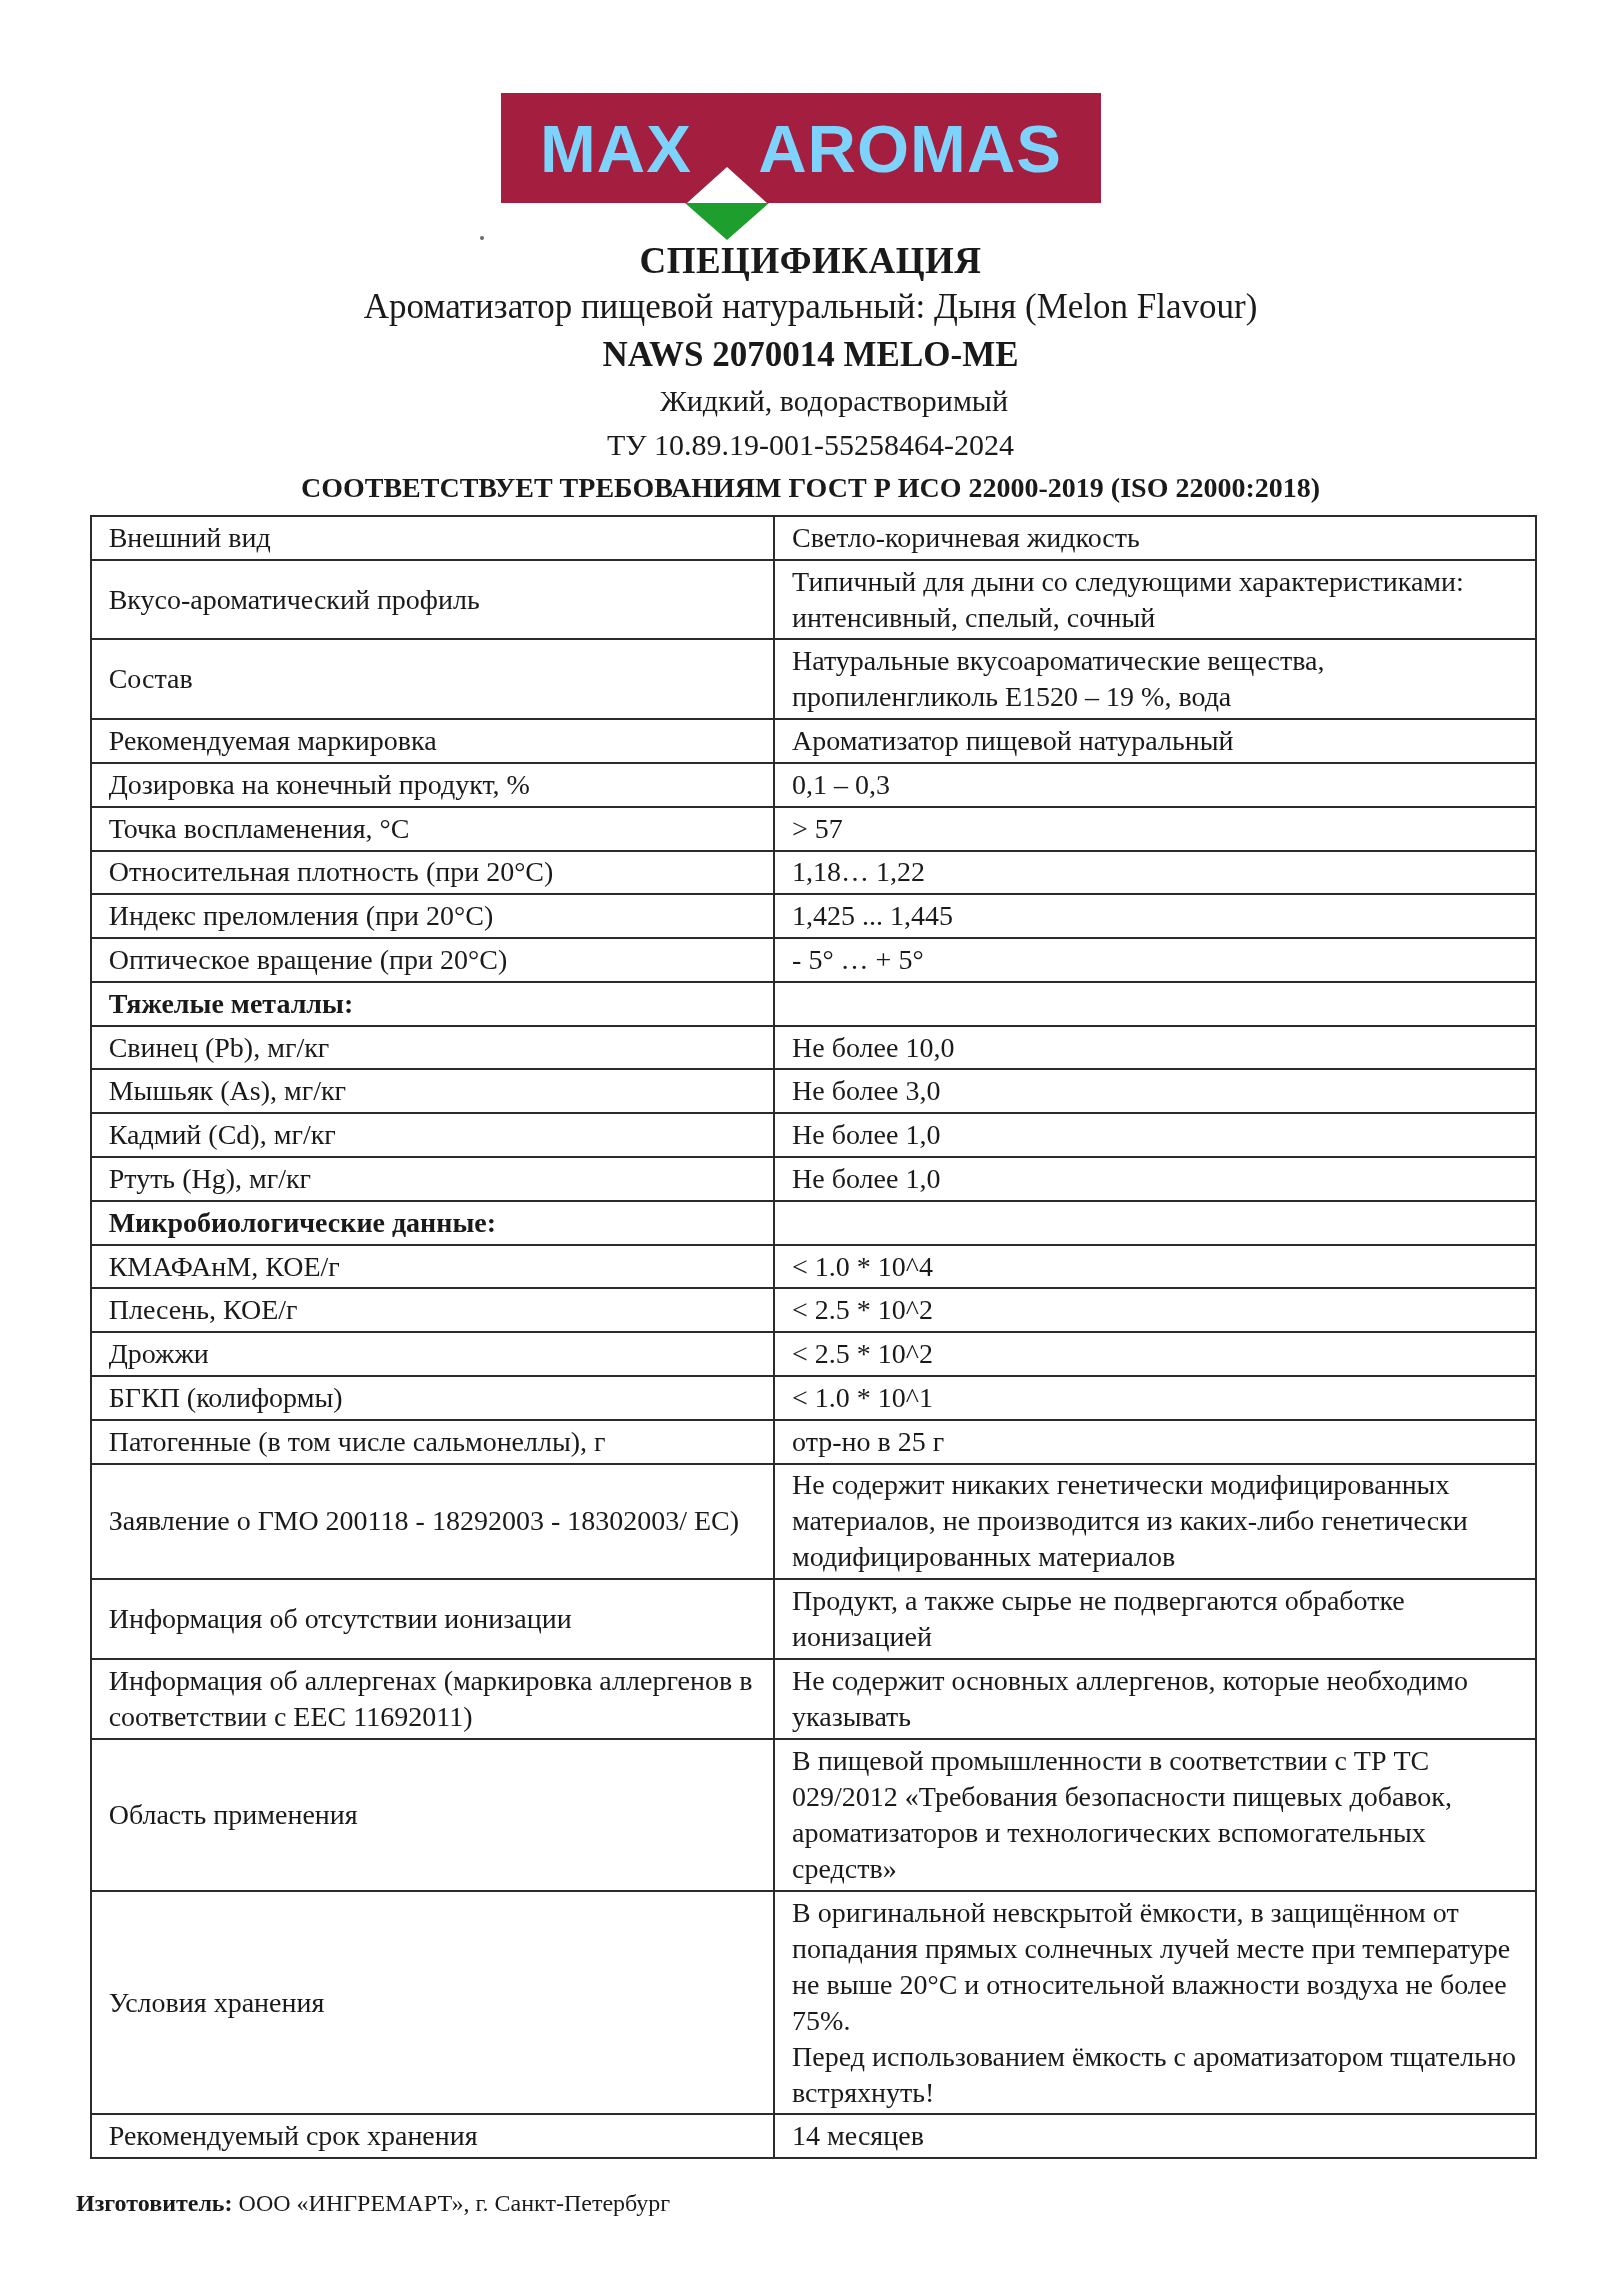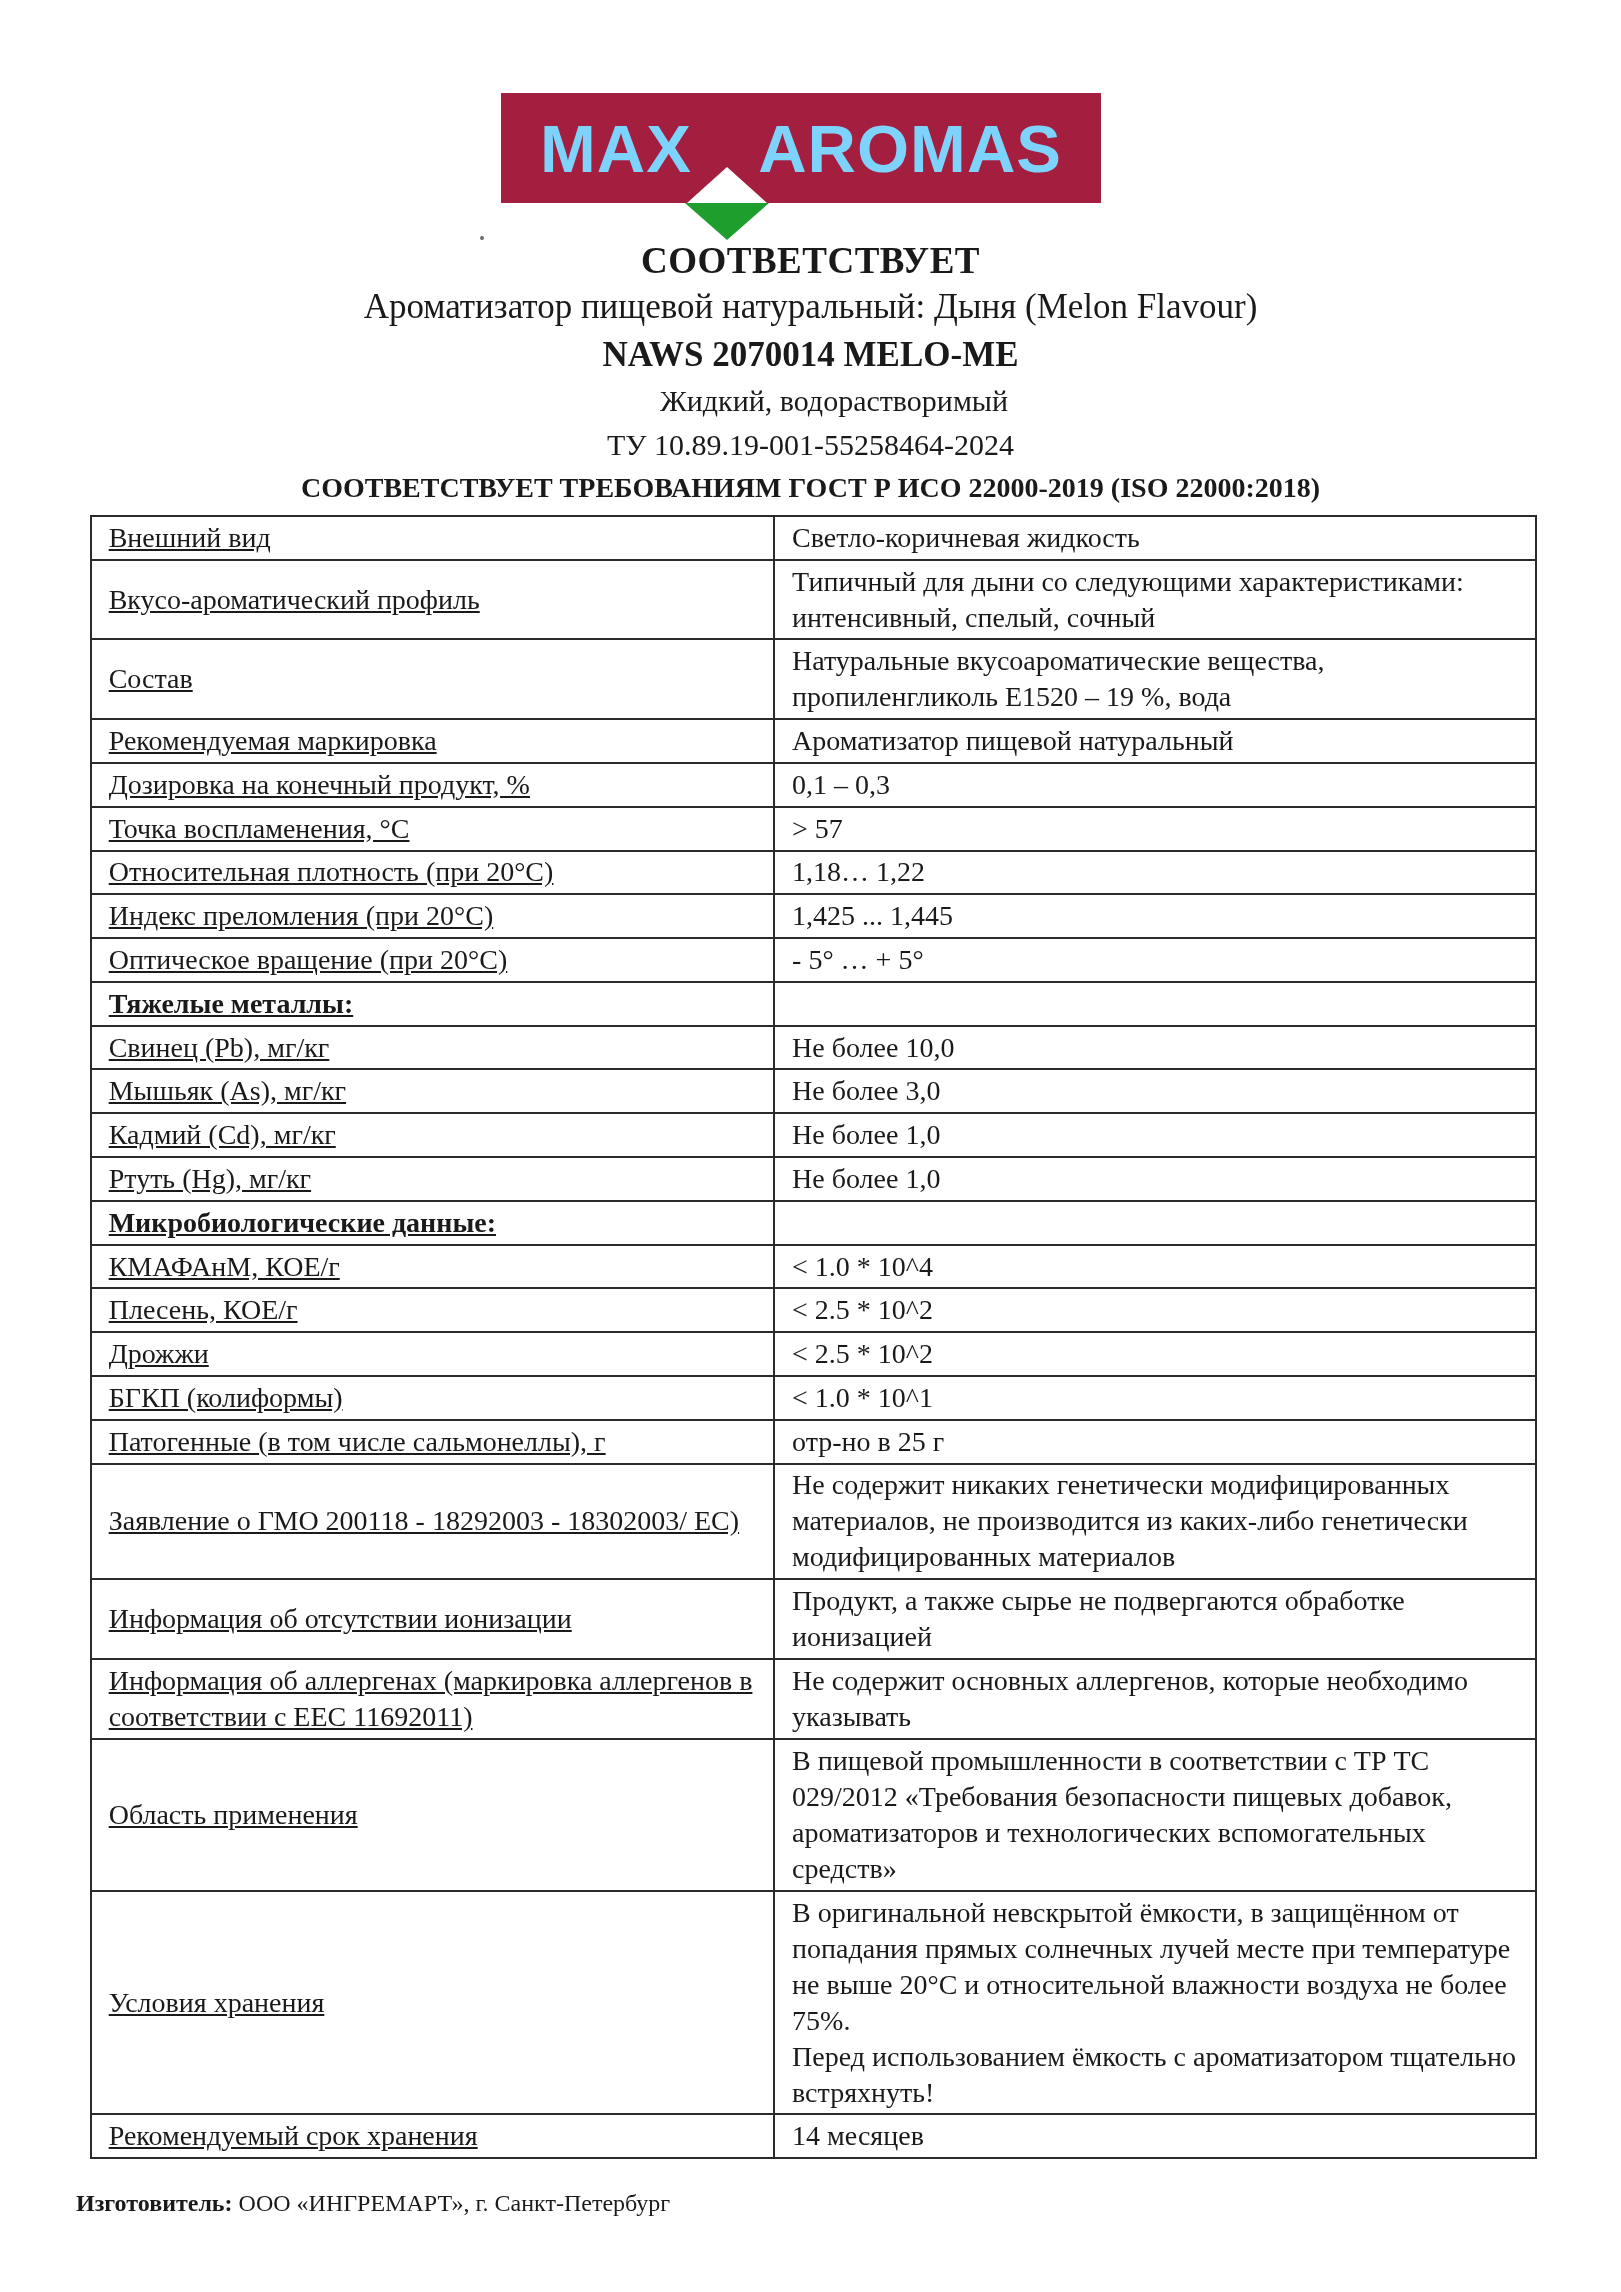--- a/index.html
+++ b/index.html
@@ -77,21 +77,21 @@
   }
   table.spec{border:2.9px solid #2b2b2b;}
   table.spec td{
     border:2px solid #2b2b2b;
     font-size:28px;
     line-height:36px;
     padding:2.9px 16.7px;
     vertical-align:middle;
     word-wrap:break-word;
   }
-  td.label{width:648px;text-decoration:underline;}
+  td.label{width:648px;}
   td.value{white-space:pre-line;margin-top:28px;}
   td.bold-label{font-weight:700;}
 
   
   .footer{
     position:absolute;
     left:76px;
     top:2140px;
     font-size:24px;
     line-height:39px;
@@ -106,21 +106,21 @@
 
   <div class="logo-banner" style="background: rgb(163, 30, 63);">
     <span>MAX</span>
     <span>AROMAS</span>
     <span class="diamond-top"></span>
     <span class="diamond-bottom" style="border-top-color: rgb(30, 158, 45);"></span>
     <span class="logo-dot"></span>
   </div>
 
   <div class="header-block">
-    <div class="h-doc">СООТВЕТСТВУЕТ</div>
+    <div class="h-doc">СПЕЦИФИКАЦИЯ</div>
     <div class="h-prod">Ароматизатор пищевой натуральный: Дыня (Melon Flavour)</div>
     <div class="h-code">NAWS 2070014 MELO-ME</div>
     <div class="h-form">Жидкий, водорастворимый</div>
     <div class="h-tu">ТУ 10.89.19-001-55258464-2024</div>
     <div class="h-comp">СООТВЕТСТВУЕТ ТРЕБОВАНИЯМ ГОСТ Р ИСО 22000-2019 (ISO 22000:2018)</div>
   </div>
 
   <table class="spec">
     <tbody>
     <tr>

